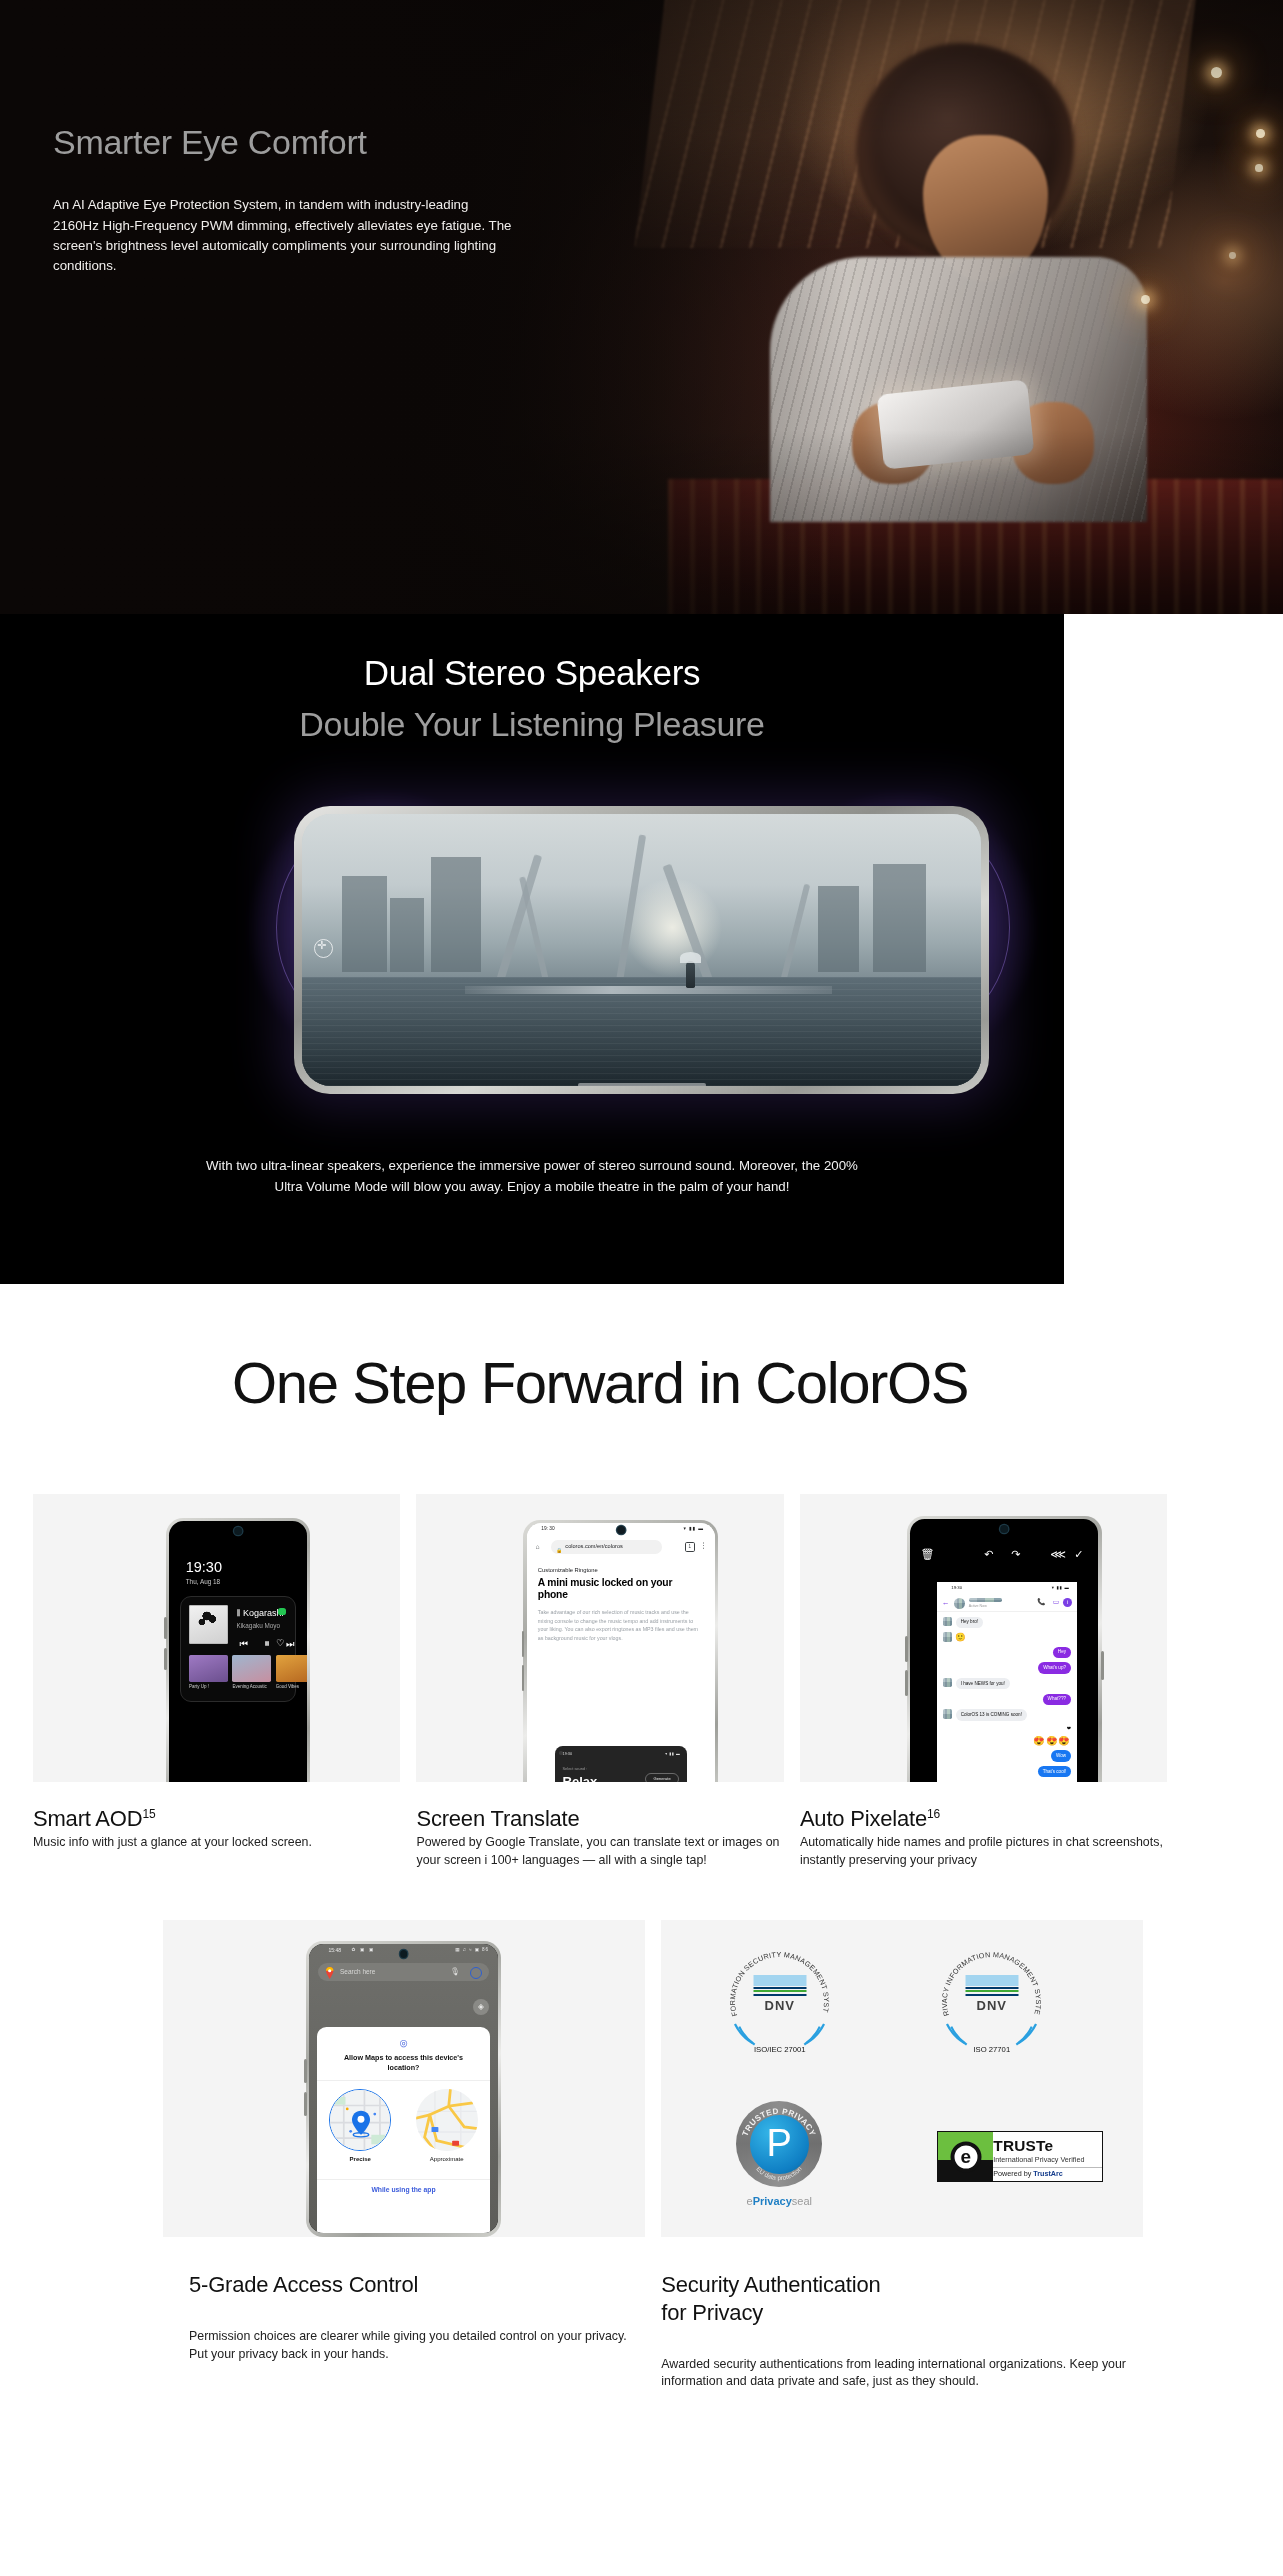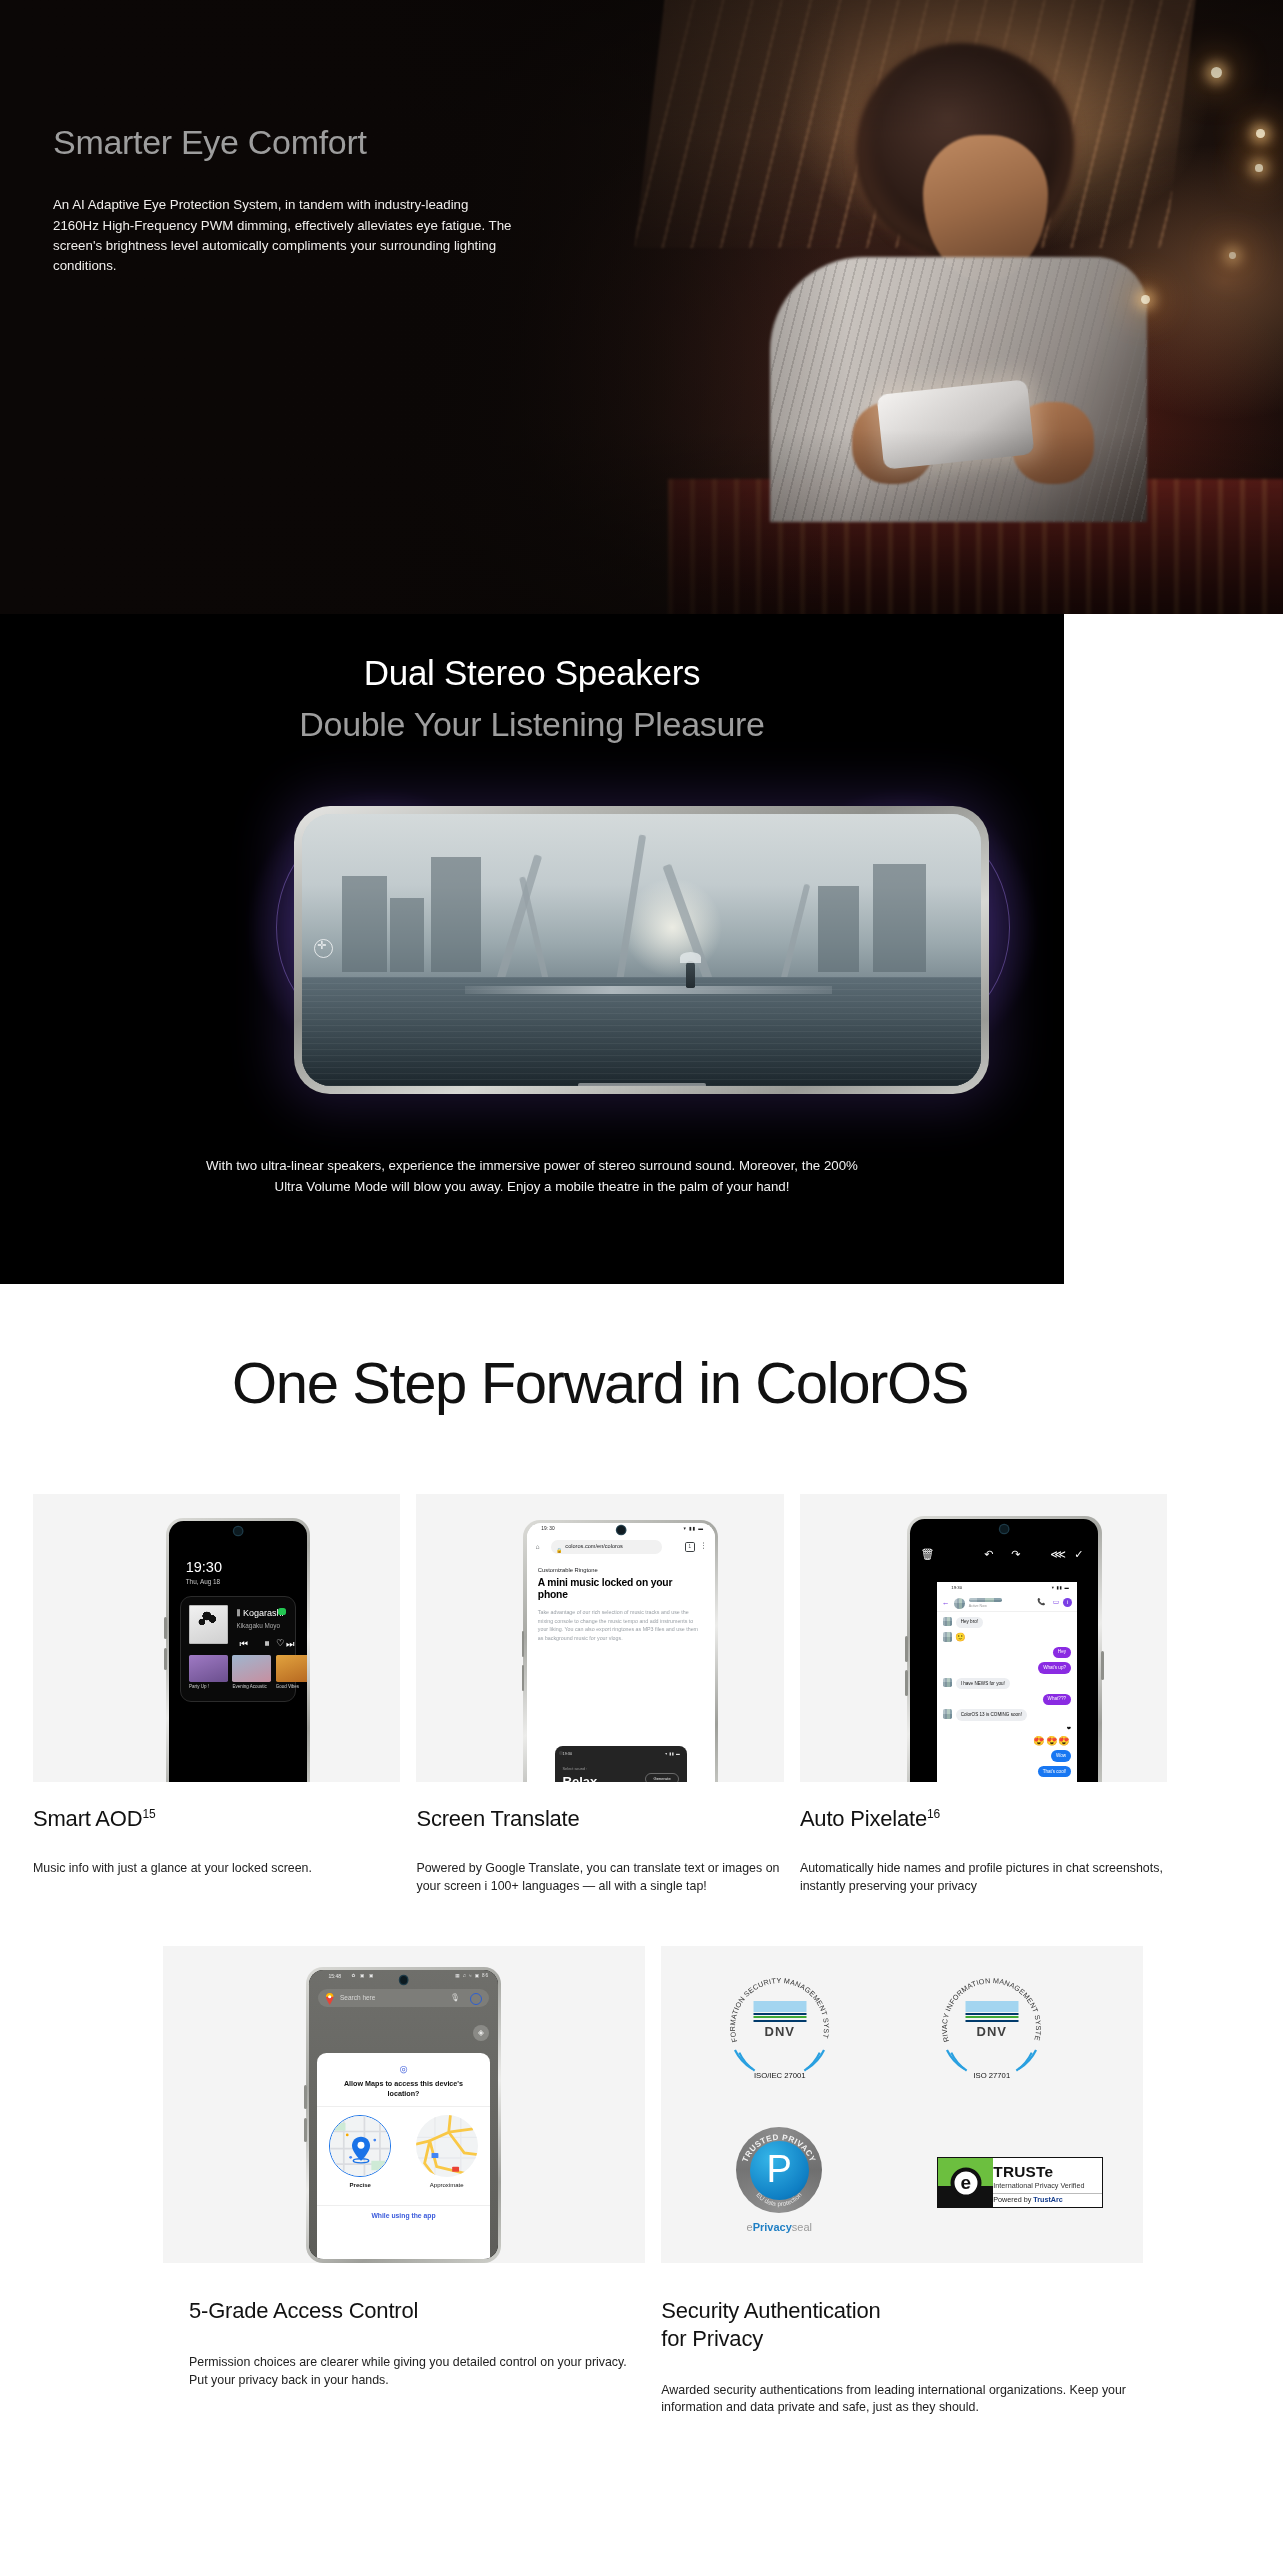--- a/index.html
+++ b/index.html
@@ -185,21 +185,21 @@
     text-align:center; padding-top:70px;
     font-size:58px; line-height:1; color:#111111; font-weight:400; letter-spacing:-1.4px;
   }
   .os-row1 { display:flex; gap:16.3px; padding:82px 33px 0 33px; }
   .os-col { width:410px; }
   .os-shot {
     position:relative; width:100%; height:288px; background:#f4f4f4; overflow:hidden;
   }
   .os-h3 { margin-top:24px; font-size:22px; color:#111; font-weight:400; letter-spacing:-0.2px; }
   .os-h3 sup { font-size:12px; vertical-align:super; }
-  .os-p { margin-top:28px; font-size:12.4px; line-height:1.42; color:#222; }
+  .os-p { margin-top:2px; font-size:12.4px; line-height:1.42; color:#222; }
 
   .os-row2 { display:flex; gap:16.3px; padding:51px 33px 0 163px; }
   .os-col2 { width:482px; }
   .os-shot2 { position:relative; width:100%; height:317px; background:#f4f4f4; overflow:hidden; }
   .os-h3b { margin-top:34px; font-size:22px; color:#111; font-weight:400; letter-spacing:-0.2px; line-height:1.26; white-space:pre-line; }
   .os-p2 { margin-top:29px; font-size:12.4px; line-height:1.42; color:#222; }
   .os-col2.a .os-h3b, .os-col2.a .os-p2 { padding-left:26px; }
 
   
   .ph { position:absolute; border-radius:17px; padding:3.4px;

